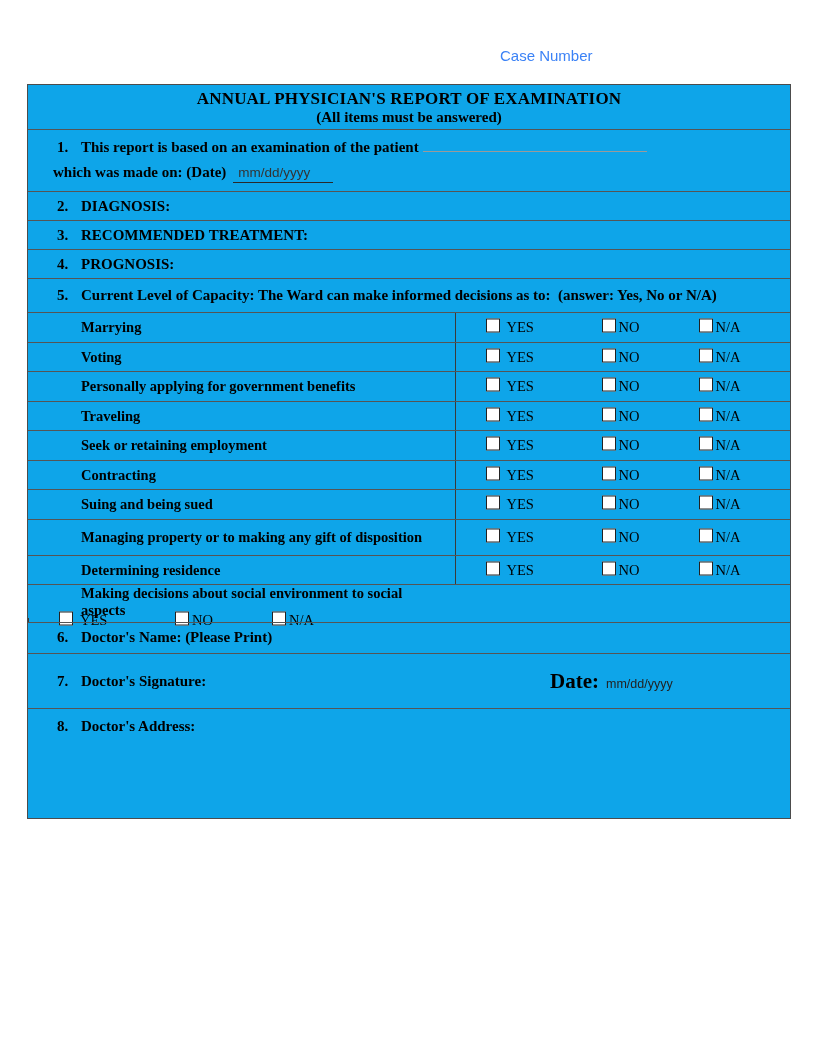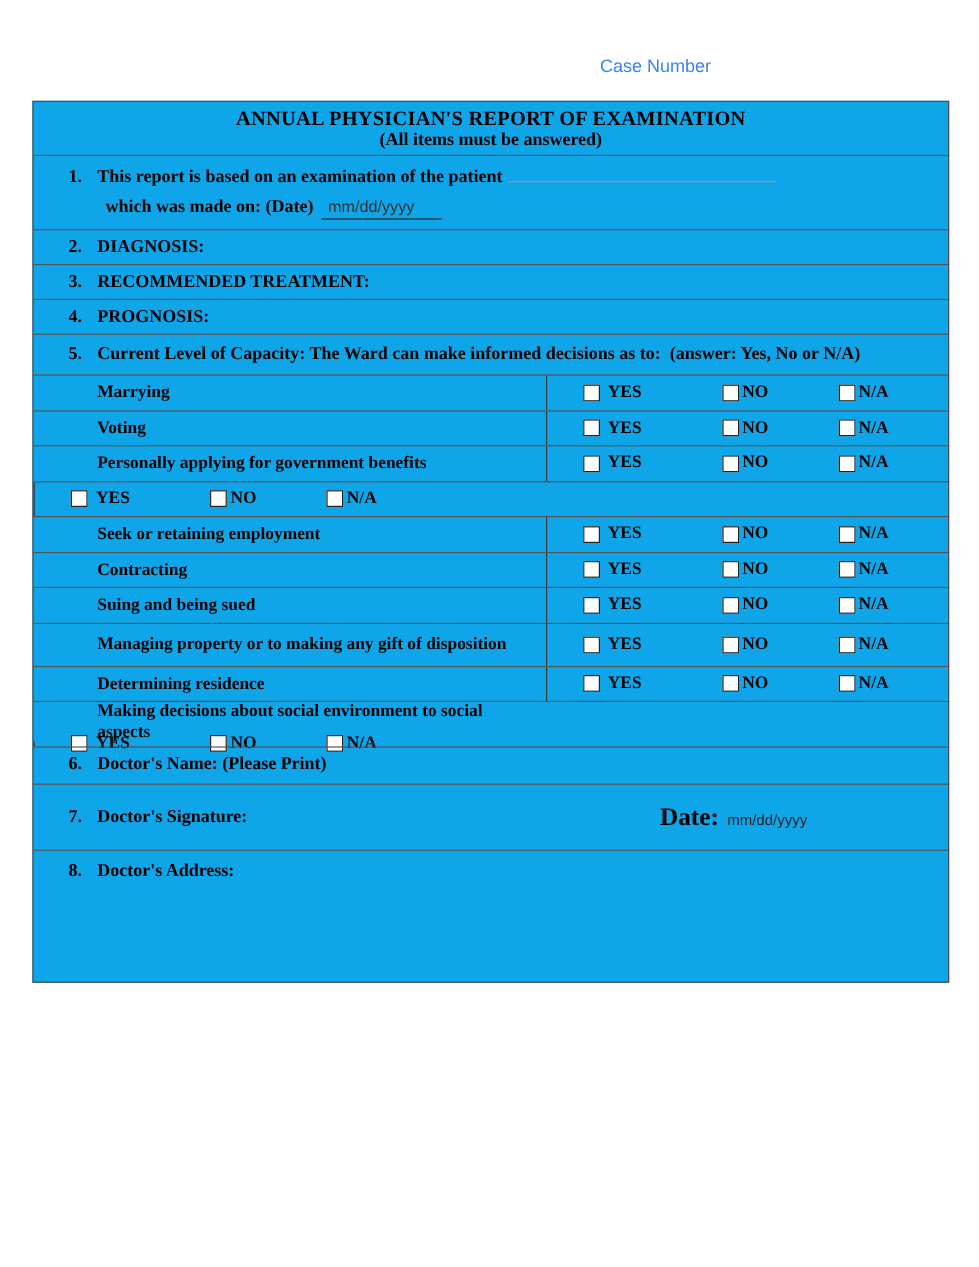--- a/index.html
+++ b/index.html
@@ -21,21 +21,21 @@
   .header { height:44px; display:flex; flex-direction:column; justify-content:center; text-align:center; }
   .title { font-weight:bold; font-size:17px; letter-spacing:.2px; }
   .subtitle { font-weight:bold; font-size:15px; }
 
   .num { font-weight:bold; font-size:15px; width:24px; margin-left:29px; flex:none; }
   .btext { font-weight:bold; font-size:15px; }
 
   .s1 { height:62px; padding-top:7px; }
   .line { display:flex; align-items:baseline; }
   .s1 .line1 { margin-bottom:8px; }
-  .indent { margin-left:60px; }
+  .indent { margin-left:25px; }
   .patient-line {
     display:inline-block; width:224px; height:14px; margin-left:4px;
     border-bottom:1.5px solid #9a9a9a;
   }
   .date-field {
     display:inline-block; width:100px; margin-left:7px; box-sizing:border-box;
     border-bottom:1.5px solid #2a2a2a; padding:0 0 2px 5px;
     font-family:"Liberation Sans", sans-serif; font-size:13.5px; color:#333;
   }
 
@@ -48,22 +48,22 @@
   .cap-row.tall-38 { height:37.5px;flex-direction:column; }
   .cap-label {
     width:426.5px; flex:none; box-sizing:border-box;
     display:flex; align-items:center;
     padding-left:53px; padding-right:8px;
     font-weight:bold; font-size:14.5px; line-height:16.5px;
   }
   .cap-opts { flex:1; position:relative; border-left:1.5px solid #3a3a3a; }
   .opt {
     position:absolute; top:50%; transform:translateY(-50%);
-    display:flex; align-items:center; white-space:nowrap;
-    font-weight:bold; font-size:14.5px;
+    display:flex; align-items:flex-start; white-space:nowrap;
+    font-weight:normal; font-size:14.5px;
   }
   .opt-yes { left:30px; } .opt-no { left:146px; } .opt-na { left:243px; }
   .cb { width:12px; height:12px; border:1.5px solid #222; background:#fff; display:inline-block; flex:none; }
   .opt-yes .cb { margin-right:7px; } .opt-no .cb, .opt-na .cb { margin-right:3px; }
 
   .s6 { height:31.5px; }
   .s7 { height:55px; }
   .s8 { height:109px; align-items:flex-start; padding-top:9px; }
   .date-group { position:absolute; left:522px; top:50%; transform:translateY(-50%); display:flex; align-items:baseline; }
   .date-label { font-weight:bold; font-size:21px; }
@@ -161,20 +161,21 @@
           <span>NO</span>
         </span>
       <span class="opt opt-na">
           <span class="cb"></span>
           <span>N/A</span>
         </span>
     </div>
   </div>
 
   <div class="cap-row">
+    <div class="cap-label">Traveling</div>
     <div class="cap-opts">
       <span class="opt opt-yes">
           <span class="cb"></span>
           <span>YES</span>
         </span>
       <span class="opt opt-no">
           <span class="cb"></span>
           <span>NO</span>
         </span>
       <span class="opt opt-na">

